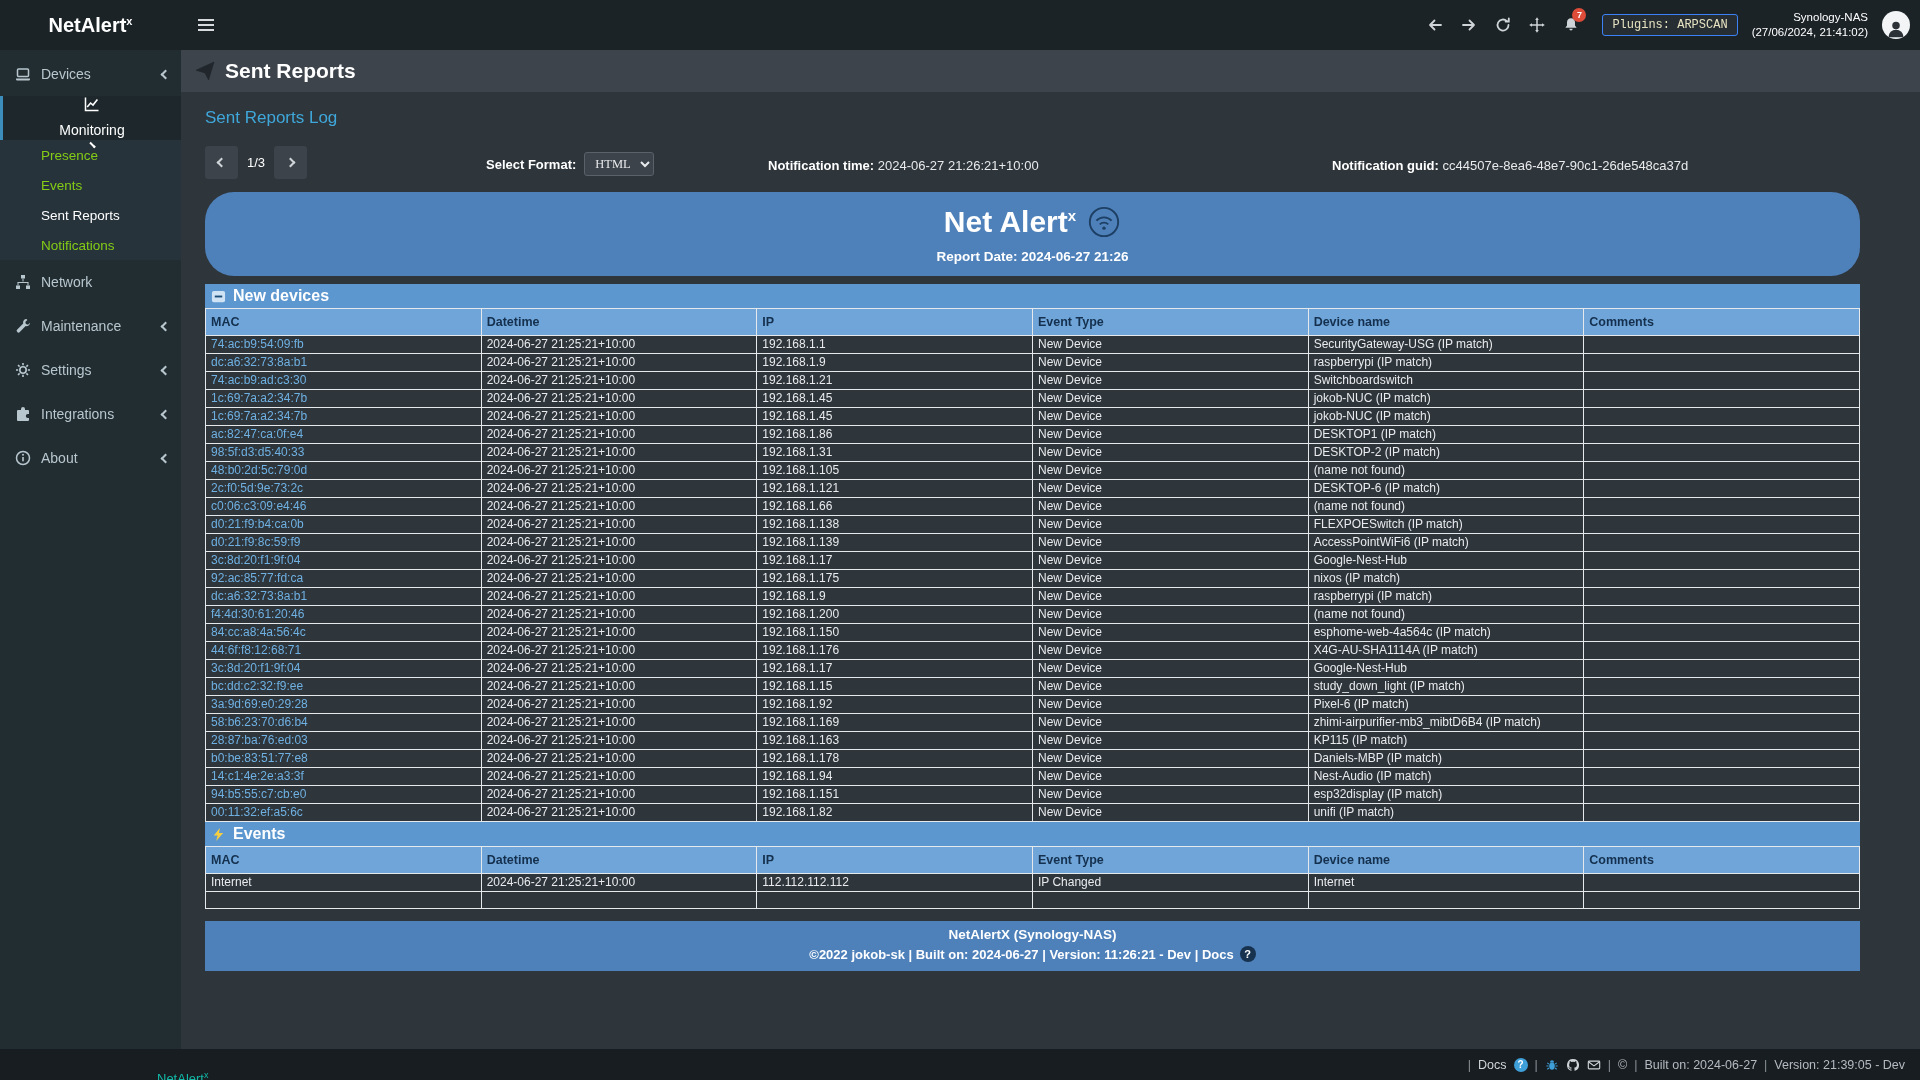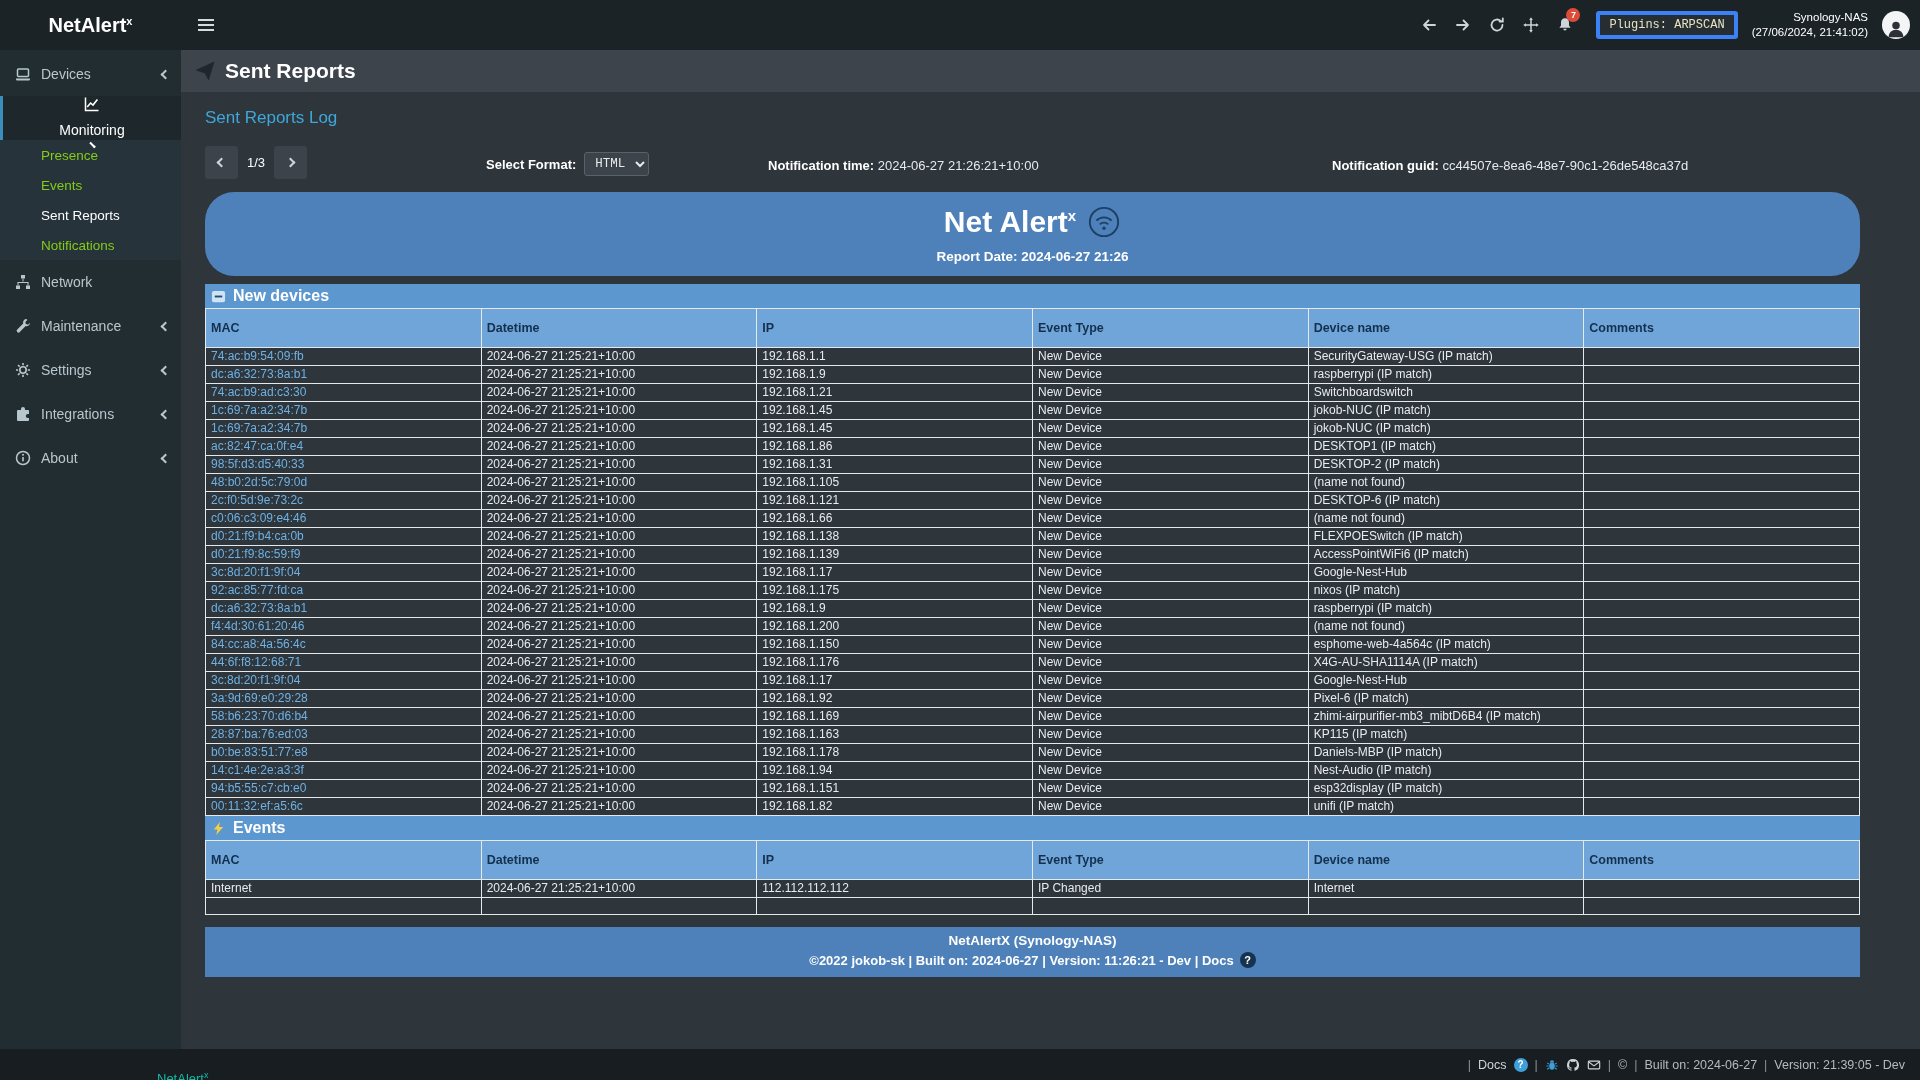--- a/index.html
+++ b/index.html
@@ -10,21 +10,21 @@
   
   .navbar { flex:0 0 50px; height:50px; background:#1b2327; display:flex; align-items:stretch; }
   .logo { width:181px; color:#fff; font-weight:bold; font-size:20px; display:flex; align-items:center; justify-content:center; cursor:pointer; }
   .logo sup { font-size:11px; margin-top:-9px; }
   .hamburger { width:50px; background:transparent; border:none; display:flex; flex-direction:column; gap:3px; align-items:center; justify-content:center; cursor:pointer; }
   .hbar { width:16px; height:2px; background:#d7dbde; display:block; }
   .nav-right { margin-left:auto; display:flex; align-items:center; padding-right:10px; }
   .navicon { width:34px; height:50px; display:flex; align-items:center; justify-content:center; color:#cfd4d8; position:relative; cursor:pointer; }
   .navicon svg { width:16px; height:16px; }
   .badge { position:absolute; top:8px; right:2px; background:#dd4b39; color:#fff; font-size:9px; min-width:14px; height:14px; border-radius:8px; display:flex; align-items:center; justify-content:center; font-weight:bold; padding:0 3px; }
-  .plugins-chip { font-family:"Liberation Mono", monospace; font-size:12px; color:#e7e3c2; background:#272e33; border:4px solid #3b82f6; border-radius:3px; padding:3px 9px; margin:0 14px; cursor:pointer; white-space:nowrap; }
+  .plugins-chip { font-family:"Liberation Mono", monospace; font-size:12px; color:#e7e3c2; background:#272e33; border:1px solid #3b82f6; border-radius:3px; padding:3px 9px; margin:0 14px; cursor:pointer; white-space:nowrap; }
   .host { color:#fff; font-size:11.5px; text-align:right; line-height:1.3; margin-right:14px; }
   .avatar { width:28px; height:28px; border-radius:50%; background:#f3f4f6; display:flex; align-items:flex-end; justify-content:center; overflow:hidden; cursor:pointer; }
   .avatar svg { width:20px; height:20px; }
 
   
   .main-row { flex:1; display:flex; min-height:0; }
 
   
   .sidebar { flex:0 0 181px; width:181px; background:#222d32; padding-top:2px; }
   .side-item { height:44px; display:flex; align-items:center; gap:10px; padding:0 12px 0 12px; color:#b8c7ce; font-size:14px; border-left:3px solid transparent; cursor:pointer; }
@@ -45,38 +45,38 @@
   .content-header svg { width:20px; height:20px; }
   .content-header h1 { font-size:21px; font-weight:bold; }
   .content-body { flex:1; padding:16px 0 0 24px; overflow:hidden; }
   .log-title { color:#3fa7d9; font-size:17px; display:inline-block; margin-bottom:16px; cursor:pointer; text-decoration:none; }
 
   
   .toolbar { position:relative; height:46px; width:1655px; }
   .pager { position:absolute; left:0; top:2px; display:flex; align-items:center; gap:9px; color:#fff; font-size:13px; }
   .pgbtn { width:33px; height:33px; background:#3c434a; border:none; border-radius:3px; color:#cfd4d8; display:flex; align-items:center; justify-content:center; cursor:pointer; }
   .fmt { position:absolute; left:281px; top:8px; color:#fff; font-size:13px; font-weight:bold; display:flex; gap:8px; align-items:center; }
-  .fmt select { background:#3c434a; color:#e8eaec; border:1px solid #5a6168; border-radius:3px; font-size:12.5px; padding:3px 6px; font-family:Liberation Mono, monospace; }
+  .fmt select { background:#3c434a; color:#e8eaec; border:1px solid #5a6168; border-radius:3px; font-size:12.5px; padding:3px 6px; font-family:Liberation Serif, serif; }
   .kv { position:absolute; top:14px; color:#e8eaec; font-size:13px; white-space:nowrap; }
   .kv b { color:#fff; }
   .kv.time { left:563px; }
   .kv.guid { left:1127px; }
 
   
   .report { width:1655px; margin-top:2px; }
   .r-head { background:#4e80ba; text-align:center; padding:13px 0 12px; margin-bottom:8px;border-radius:29px; }
   .r-title { color:#fff; font-size:30px; font-weight:bold; display:flex; justify-content:center; align-items:center; gap:11px; }
   .r-title sup { font-size:15px; margin-top:-14px; }
   .r-title svg { width:34px; height:34px; }
   .r-date { color:#fff; font-size:13.5px; margin-top:10px;font-weight:bold; }
   .r-section { background:#5d97cf; display:flex; align-items:center; gap:7px; padding:3px 6px; }
   .r-section svg { width:15px; height:15px; }
   .r-section .sec-lbl { color:#fff; font-size:16px; font-weight:bold; }
   table.rpt { width:100%; border-collapse:collapse; table-layout:fixed; }
-  .rpt th { background:#6fa5d8; color:#14304e; font-size:12.5px; font-weight:bold; text-align:left; padding:12px 5px; border:1px solid #e6e9ec; white-space:nowrap; }
+  .rpt th { background:#6fa5d8; color:#14304e; font-size:12.5px; font-weight:bold; text-align:left; padding:6px 5px; border:1px solid #e6e9ec; white-space:nowrap; }
   .rpt td { color:#e9ebee; font-size:12px; line-height:15px; padding:1px 5px; border:1px solid #e6e9ec; white-space:nowrap; overflow:hidden; height:17px; }
   .mac-link { color:#6fb1e3; text-decoration:none; cursor:pointer; }
   .r-foot { background:#4e80ba; text-align:center; padding:6px 0 9px; margin-top:12px; color:#fff; }
   .rf1 { font-size:13.5px; font-weight:bold; }
   .rf2 { font-size:13px; font-weight:bold; margin-top:4px; display:flex; justify-content:center; align-items:center; gap:6px; }
   .qcircle { width:16px; height:16px; border-radius:50%; background:#16324f; color:#fff; font-size:11px; display:inline-flex; align-items:center; justify-content:center; font-weight:bold; }
 
   
   .footer { flex:0 0 31px; height:31px; background:#171d21; display:flex; align-items:center; padding:0 15px 0 157px; color:#b4bac0; font-size:12.5px; }
   .f-brand { color:#14b8a6; font-weight:normal; font-size:13px; cursor:pointer;margin-top:28px; }
@@ -436,20 +436,28 @@
                   <td>New Device</td>
                   <td>X4G-AU-SHA1114A (IP match)</td>
                   <td></td>
                 </tr>
                 <tr>
                   <td><a class="mac-link">3c:8d:20:f1:9f:04</a></td>
                   <td>2024-06-27 21:25:21+10:00</td>
                   <td>192.168.1.17</td>
                   <td>New Device</td>
                   <td>Google-Nest-Hub</td>
+                  <td></td>
+                </tr>
+                <tr>
+                  <td><a class="mac-link">bc:dd:c2:32:f9:ee</a></td>
+                  <td>2024-06-27 21:25:21+10:00</td>
+                  <td>192.168.1.15</td>
+                  <td>New Device</td>
+                  <td>study_down_light (IP match)</td>
                   <td></td>
                 </tr>
                 <tr>
                   <td><a class="mac-link">3a:9d:69:e0:29:28</a></td>
                   <td>2024-06-27 21:25:21+10:00</td>
                   <td>192.168.1.92</td>
                   <td>New Device</td>
                   <td>Pixel-6 (IP match)</td>
                   <td></td>
                 </tr>

